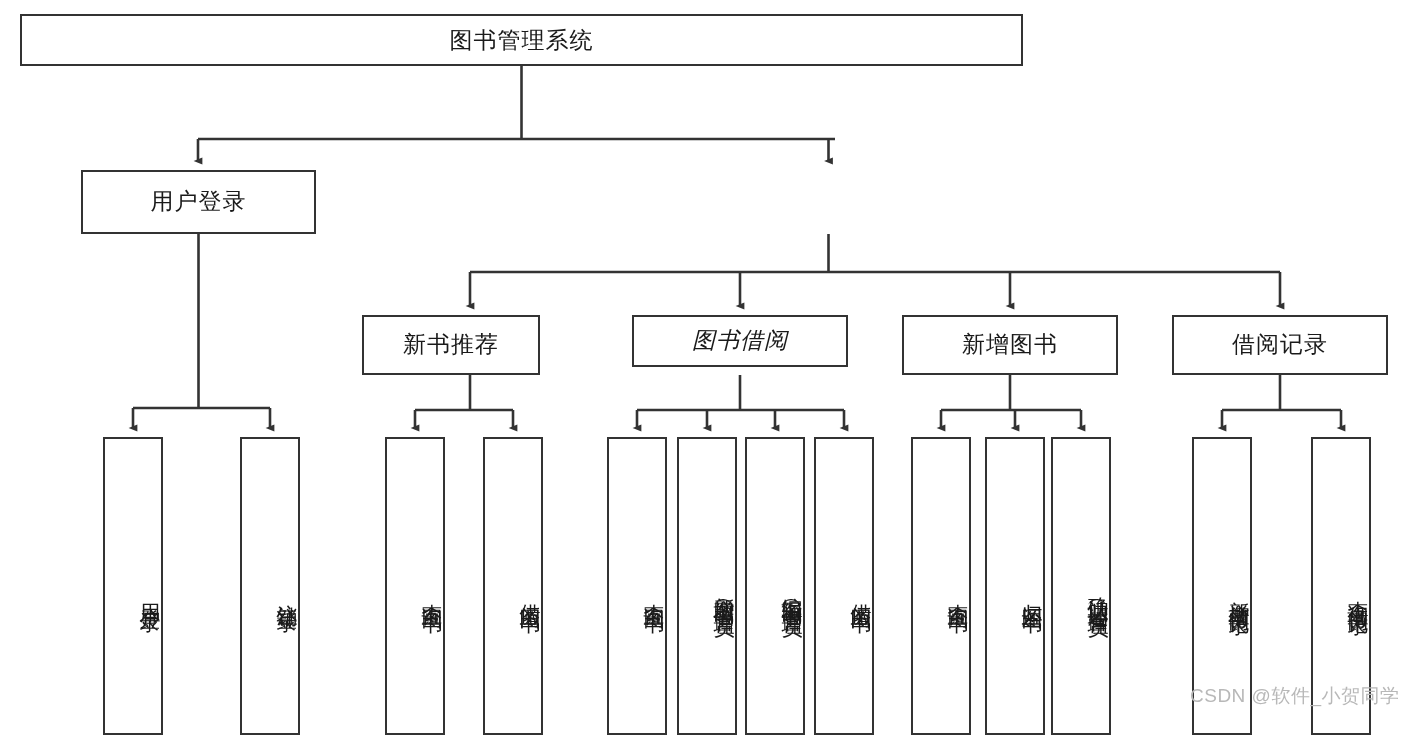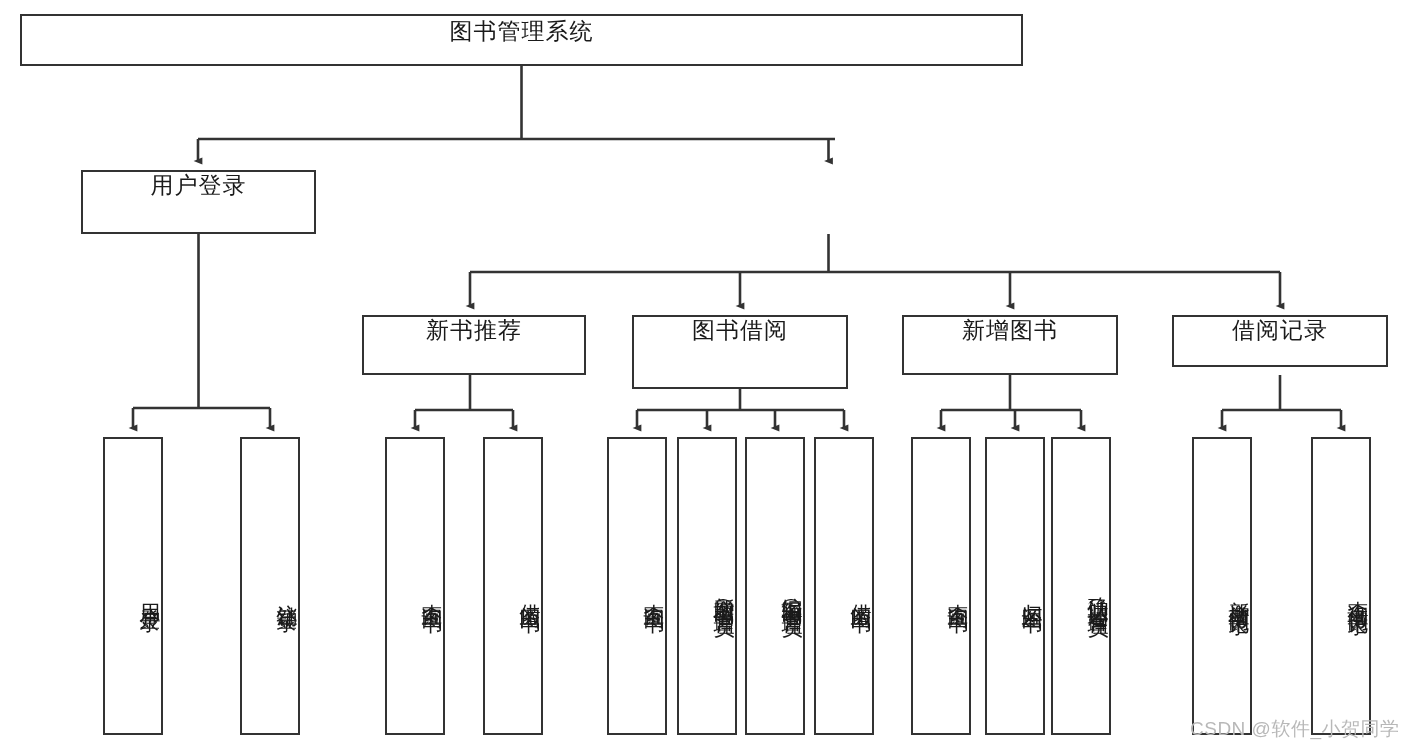--- a/index.html
+++ b/index.html
@@ -23,21 +23,21 @@
     width: 1405px;
     height: 747px;
     pointer-events: none;
   }
   .node {
     position: absolute;
     box-sizing: border-box;
     background: #ffffff;
     border: 2px solid #333333;
     display: flex;
-    align-items: flex-start;
+    align-items: center;
     justify-content: center;
     color: #1a1a1a;
     z-index: 2;
   }
   .node-h {
     font-size: 23px;
     letter-spacing: 1px;
     line-height: 1.2;
   }
   .node-root {
@@ -126,30 +126,30 @@
   </svg>
 
   <div class="node node-root" style="left: 20px; top: 14px; width: 1003px; height: 52px;">
     <span>图书管理系统</span>
   </div>
 
   <div class="node node-h" style="left: 81px; top: 170px; width: 235px; height: 64px;">
     <span>用户登录</span>
   </div>
 
-  <div class="node node-h" style="left: 362px; top: 315px; width: 224px; height: 60px;">
+  <div class="node node-h" style="left: 362px; top: 315px; width: 178px; height: 60px;">
     <span>新书推荐</span>
   </div>
-  <div class="node node-h" style="left: 632px; top: 315px; width: 216px; height: 74px;">
+  <div class="node node-h" style="left: 632px; top: 315px; width: 216px; height: 52px; font-style: italic;">
     <span>图书借阅</span>
   </div>
   <div class="node node-h" style="left: 902px; top: 315px; width: 216px; height: 60px;">
     <span>新增图书</span>
   </div>
-  <div class="node node-h" style="left: 1172px; top: 315px; width: 216px; height: 52px;">
+  <div class="node node-h" style="left: 1172px; top: 315px; width: 216px; height: 60px;">
     <span>借阅记录</span>
   </div>
 
   <div class="node node-leaf" style="left: 103px; top: 437px; width: 60px; height: 298px;">
     <span class="leaf-label">用户登录</span>
   </div>
   <div class="node node-leaf" style="left: 240px; top: 437px; width: 60px; height: 298px;">
     <span class="leaf-label">注销登录</span>
   </div>
   <div class="node node-leaf" style="left: 385px; top: 437px; width: 60px; height: 298px;">
@@ -179,15 +179,15 @@
   <div class="node node-leaf" style="left: 1051px; top: 437px; width: 60px; height: 298px;">
     <span class="leaf-label">确认归还（管理员）</span>
   </div>
   <div class="node node-leaf" style="left: 1192px; top: 437px; width: 60px; height: 298px;">
     <span class="leaf-label">新增借阅记录</span>
   </div>
   <div class="node node-leaf" style="left: 1311px; top: 437px; width: 60px; height: 298px;">
     <span class="leaf-label">查询借阅记录</span>
   </div>
 
-  <div class="watermark" style="left: 1190px; top: 716px;">CSDN @软件_小贺同学</div>
+  <div class="watermark" style="left: 1190px; top: 683px;">CSDN @软件_小贺同学</div>
 
 </div>
 
 </body></html>

